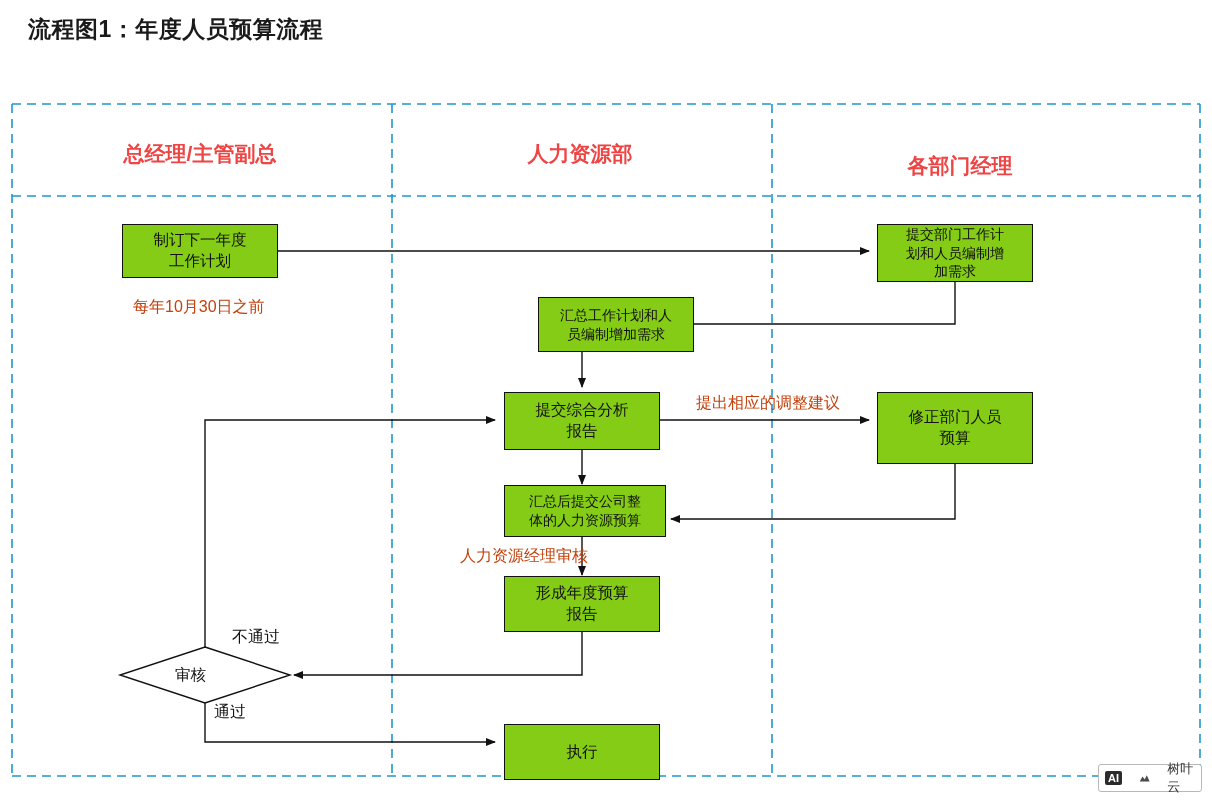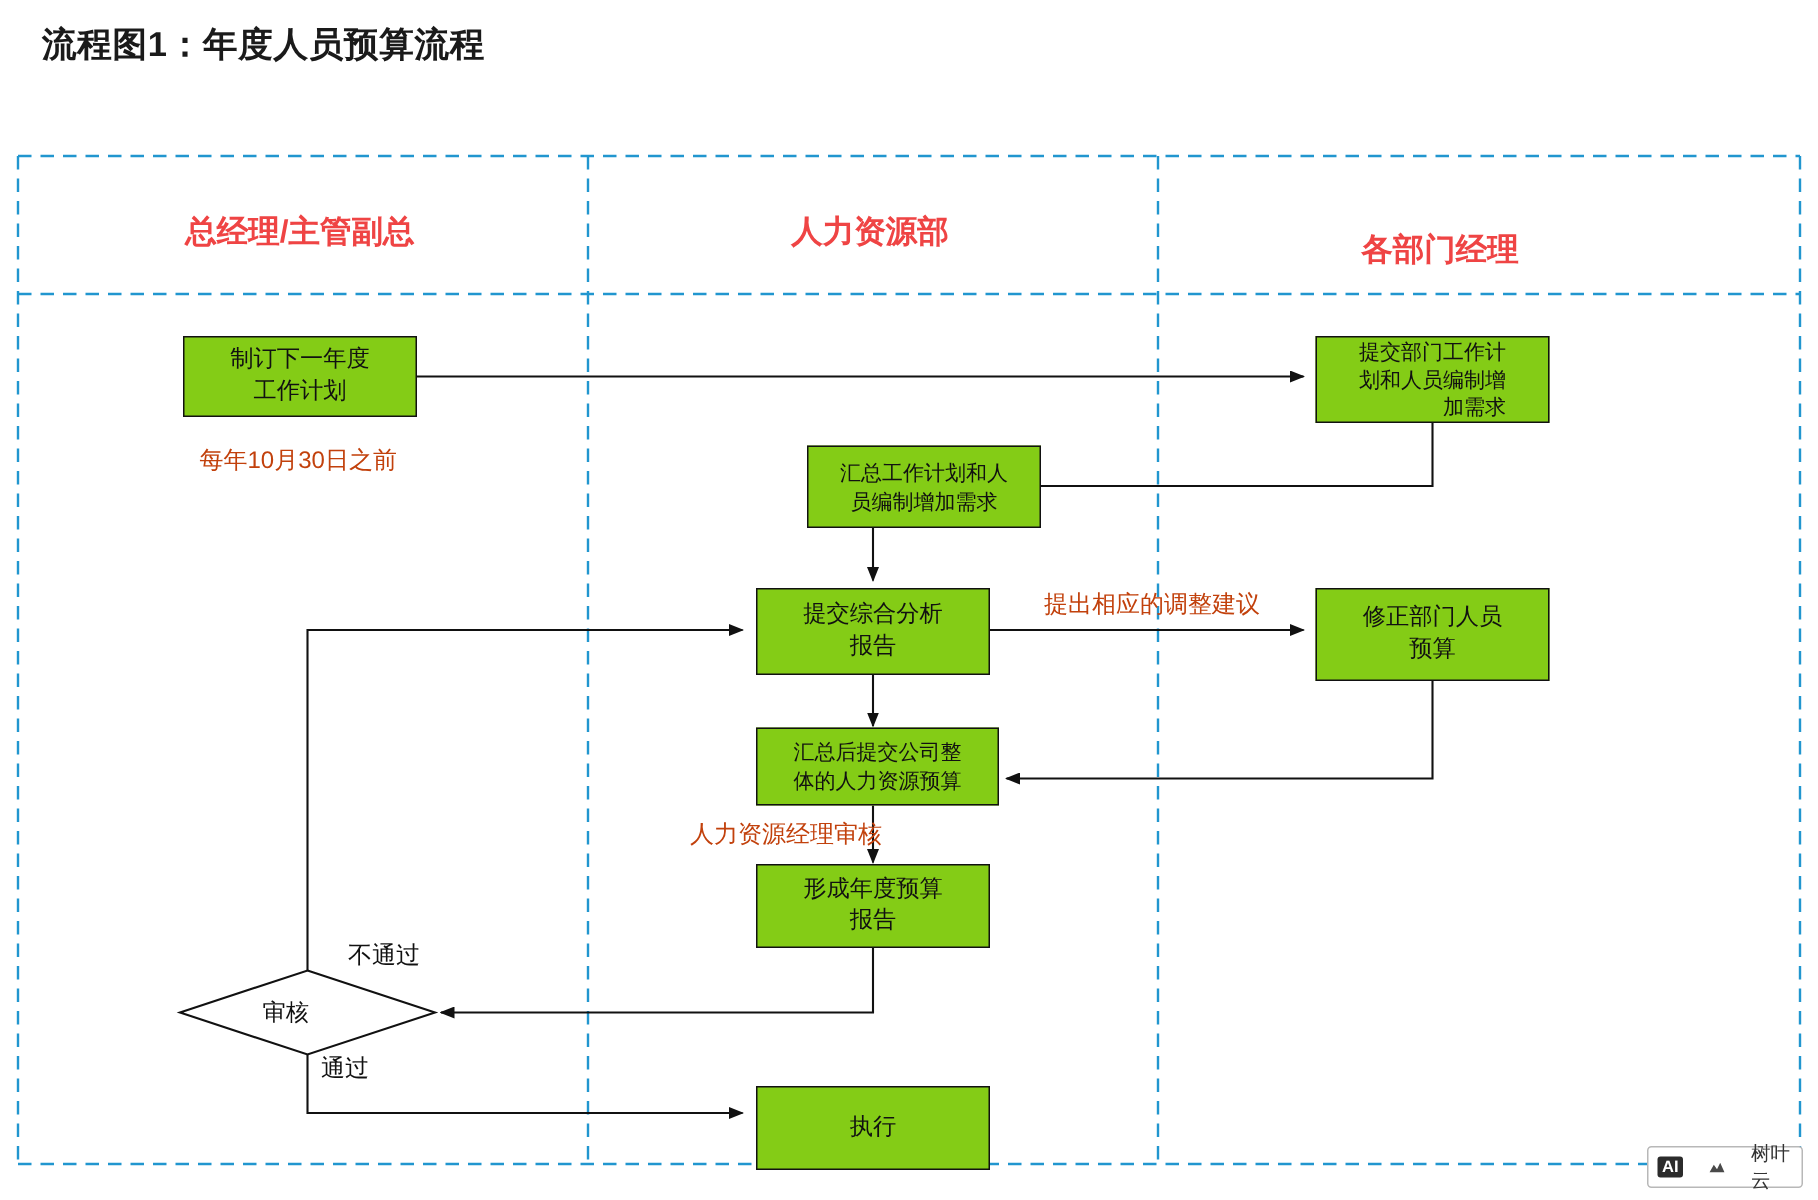--- a/index.html
+++ b/index.html
@@ -154,31 +154,31 @@
   <polygon points="205,647 290,675 205,703 120,675" fill="#ffffff" stroke="#111111" stroke-width="1.4"></polygon>
 </svg>
 
 <div class="lane-title" style="left:60px; top:140px; width:280px;">总经理/主管副总</div>
 <div class="lane-title" style="left:440px; top:140px; width:280px;">人力资源部</div>
 <div class="lane-title" style="left:820px; top:140px; width:280px;margin-top:12px;">各部门经理</div>
 
 <div class="node" style="left:122px; top:224px; width:156px; height:54px; white-space:pre-line;">制订下一年度
 工作计划</div>
 
-<div class="node small" style="left:877px; top:224px; width:156px; height:58px; white-space:pre-line;text-align:right;">提交部门工作计
+<div class="node small" style="left:877px; top:224px; width:156px; height:58px; white-space:pre-line;">提交部门工作计
 划和人员编制增
 加需求</div>
 
 <div class="node small" style="left:504px; top:297px; width:156px; height:55px; white-space:pre-line;margin-left:34px;">汇总工作计划和人
 员编制增加需求</div>
 
 <div class="node" style="left:504px; top:392px; width:156px; height:58px; white-space:pre-line;">提交综合分析
 报告</div>
 
-<div class="node" style="left:877px; top:392px; width:156px; height:62px; white-space:pre-line;">修正部门人员
+<div class="node" style="left:877px; top:392px; width:156px; height:72px; white-space:pre-line;">修正部门人员
 预算</div>
 
 <div class="node small" style="left:504px; top:485px; width:162px; height:52px; white-space:pre-line;">汇总后提交公司整
 体的人力资源预算</div>
 
 <div class="node" style="left:504px; top:576px; width:156px; height:56px; white-space:pre-line;">形成年度预算
 报告</div>
 
 <div class="node" style="left:504px; top:724px; width:156px; height:56px;">执行</div>
 

